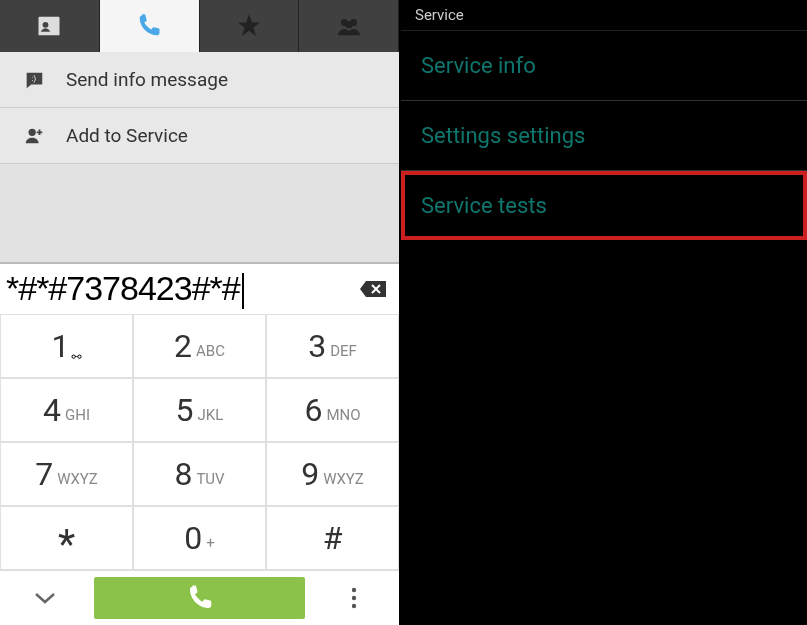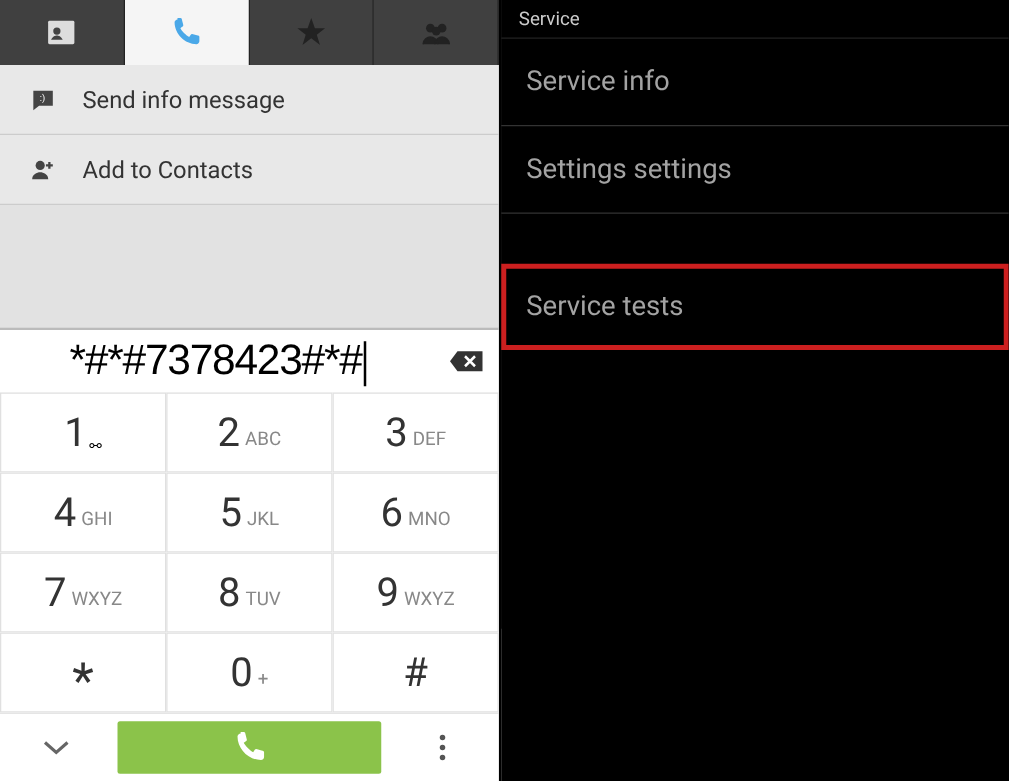--- a/index.html
+++ b/index.html
@@ -66,21 +66,20 @@
     }
     .dial-number {
       flex: 1;
       font-size: 34px;
       font-weight: 400;
       color: #000;
       padding: 0 6px;
       letter-spacing: -1px;
       white-space: nowrap;
       font-family: Arial, sans-serif;
-      text-align: center;
     }
     .cursor {
       display: inline-block;
       width: 2px;
       height: 36px;
       background: #000;
       vertical-align: middle;
       margin-left: 2px;
     }
     .backspace {
@@ -149,27 +148,26 @@
     }
     .service-header {
       padding: 6px 14px;
       font-size: 15px;
       color: #ccc;
       border-bottom: 1px solid #222;
     }
     .service-item {
       padding: 22px 20px;
       font-size: 22px;
-      color: #a3a3a3;
+      color: #0f766e;
       border-bottom: 1px solid #333;
     }
     .service-item.highlighted {
       border: 4px solid #cc1f1f;
       padding: 18px 16px;
-      margin-top: 40px;
     }
     .vm-icon {
       font-size: 12px;
       position: relative;
       top: 4px;
       margin-left: 2px;
     }
   </style>
 </head>
 <body>
@@ -214,21 +212,21 @@
       <span class="label">Send info message</span>
     </div>
     <div class="action-row">
       <span class="icon">
         <svg width="22" height="22" viewBox="0 0 24 24">
             <circle cx="10" cy="8" r="4" fill="#444"></circle>
             <path d="M3 20c0-4 4-6 7-6s7 2 7 6z" fill="#444"></path>
             <path d="M18 5v6M15 8h6" stroke="#444" stroke-width="2"></path>
           </svg>
       </span>
-      <span class="label">Add to Contacts</span>
+      <span class="label">Add to Service</span>
     </div>
   </div>
 
   <div class="spacer"></div>
 
   <div class="dial-display">
     <div class="dial-number"><span>*#*#7378423#*#</span><span class="cursor"></span></div>
     <div class="backspace">
       <svg width="32" height="24" viewBox="0 0 32 24">
           <path d="M8 4L2 12l6 8h20V4H8z" fill="#333"></path>

